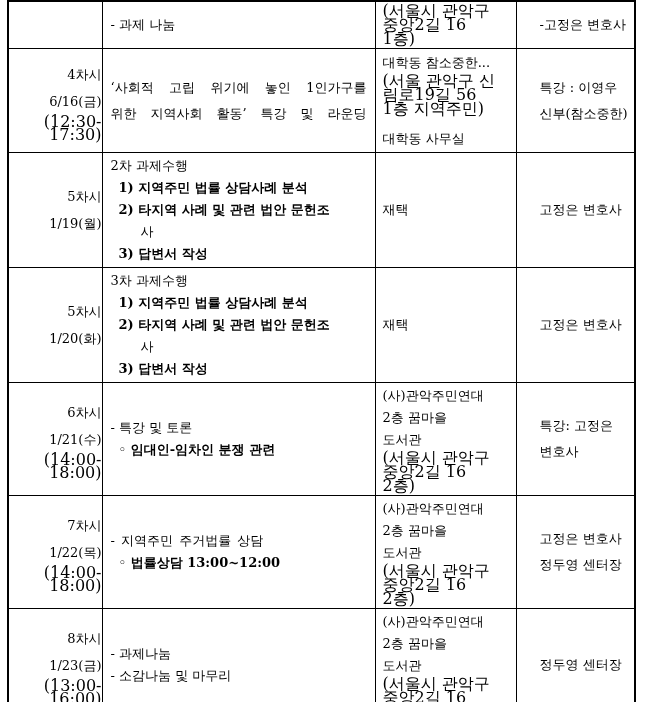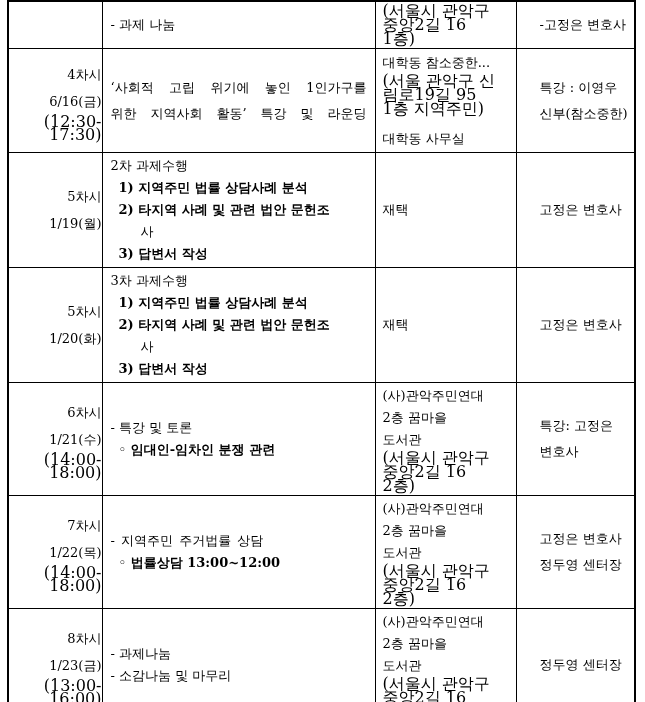--- a/index.html
+++ b/index.html
@@ -100,21 +100,21 @@
             <div class="line">4차시</div>
             <div class="line">6/16(금)</div>
             <div class="line small">(12:30-17:30)</div>
           </td>
           <td class="cell activity">
             <div class="line justify">‘사회적 고립 위기에 놓인 1인가구를</div>
             <div class="line justify">위한 지역사회 활동’ 특강 및 라운딩</div>
           </td>
           <td class="cell location">
             <div class="line">대학동 참소중한...</div>
-            <div class="line small">(서울 관악구 신림로19길 95</div>
+            <div class="line small">(서울 관악구 신림로19길 56</div>
             <div class="line small">1층 지역주민)</div>
             <div class="spacer"></div>
             <div class="line">대학동 사무실</div>
           </td>
           <td class="cell staff">
             <div class="line">특강 : 이영우</div>
             <div class="line">신부(참소중한)</div>
           </td>
         </tr>
         <tr class="row r2">

